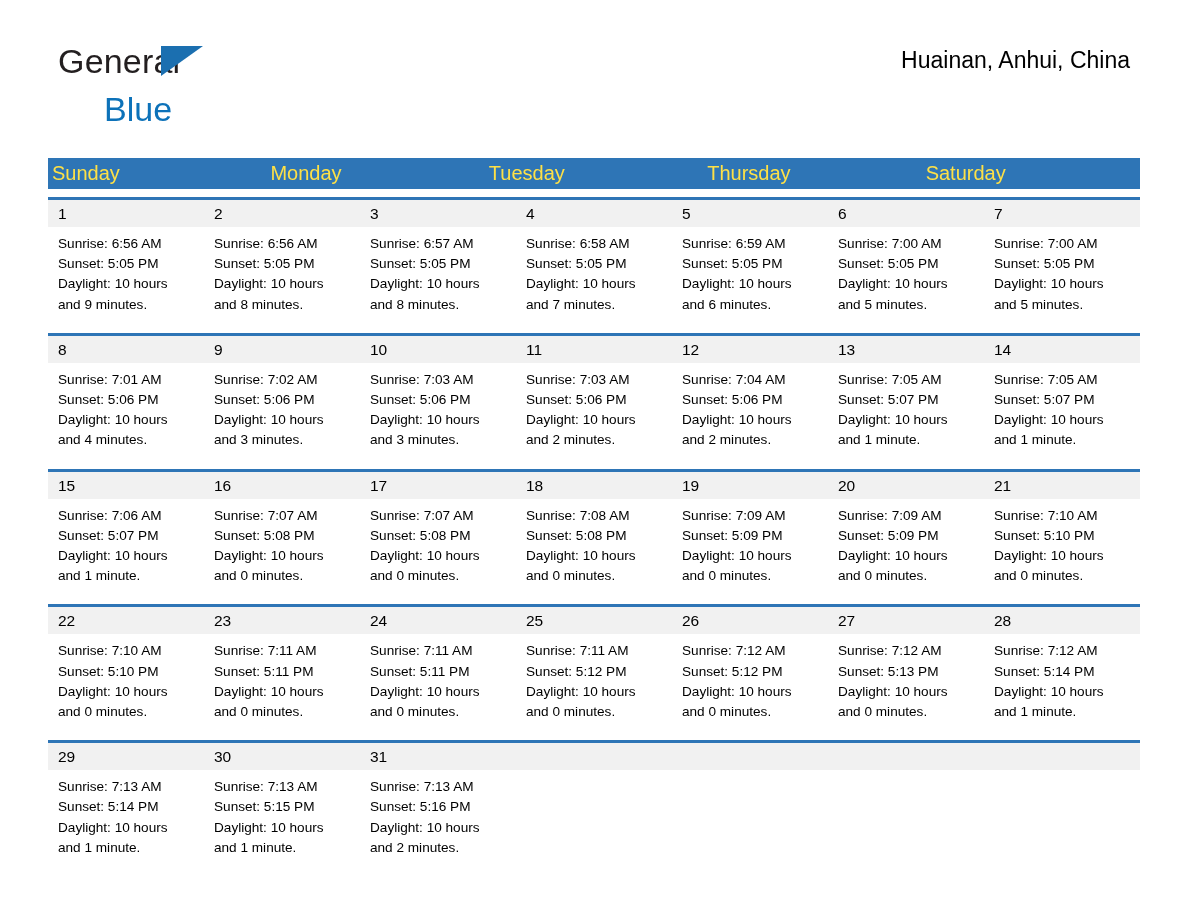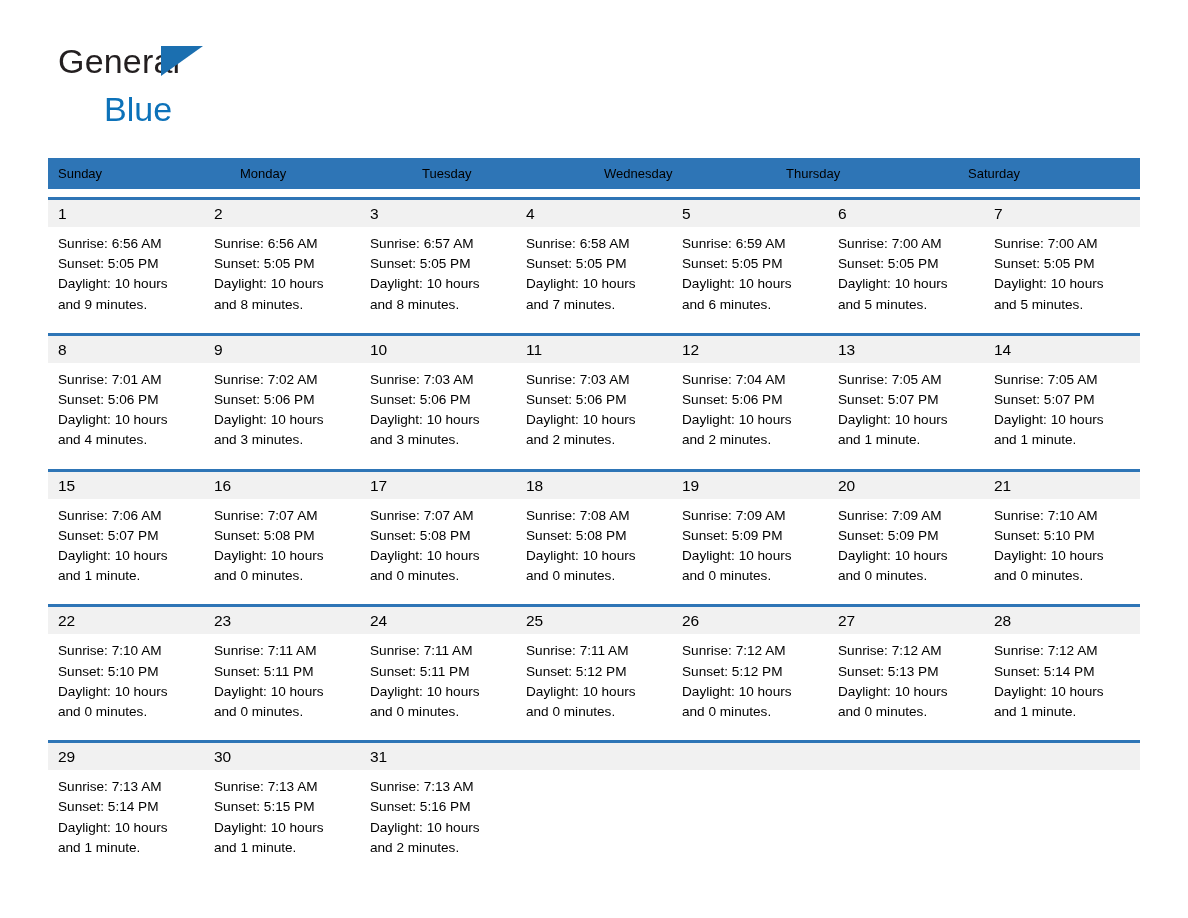--- a/index.html
+++ b/index.html
@@ -93,24 +93,24 @@
     width: 1092px;
   }
   .weekday-row {
     display: flex;
     background: #2e75b6;
     height: 31px;
   }
   .weekday {
     flex: 1 1 0;
     min-width: 0;
-    color: #000000;
-    font-size: 13px;
+    color: #fde047;
+    font-size: 20px;
     line-height: 31px;
-    padding-left: 10px;
+    padding-left: 4px;
     box-sizing: border-box;
   }
 
   .week-row {
     display: flex;
     border-top: 3px solid #2e75b6;
     margin-top: 8px;
   }
   .week-row:first-of-type {
     margin-top: 0;
@@ -155,31 +155,31 @@
 
   <div class="header">
 
     <div class="brand">
       <span class="brand-general">General</span>
       <span class="brand-triangle"></span>
       <span class="brand-blue">Blue</span>
     </div>
 
     <div class="title-block">
+      <div class="cal-subtitle">Huainan, Anhui, China</div>
     </div>
 
   </div>
 
   <div class="calendar">
 
     <div class="weekday-row">
       <div class="weekday">Sunday</div>
       <div class="weekday">Monday</div>
       <div class="weekday">Tuesday</div>
-      <div class="weekday">Wednesday</div>
       <div class="weekday">Thursday</div>
       <div class="weekday">Saturday</div>
     </div>
 
     <div class="week-row">
       <div class="day-cell">
         <div class="day-number-band">1</div>
         <div class="day-body">
           <div>Sunrise: 6:56 AM</div>
           <div>Sunset: 5:05 PM</div>

